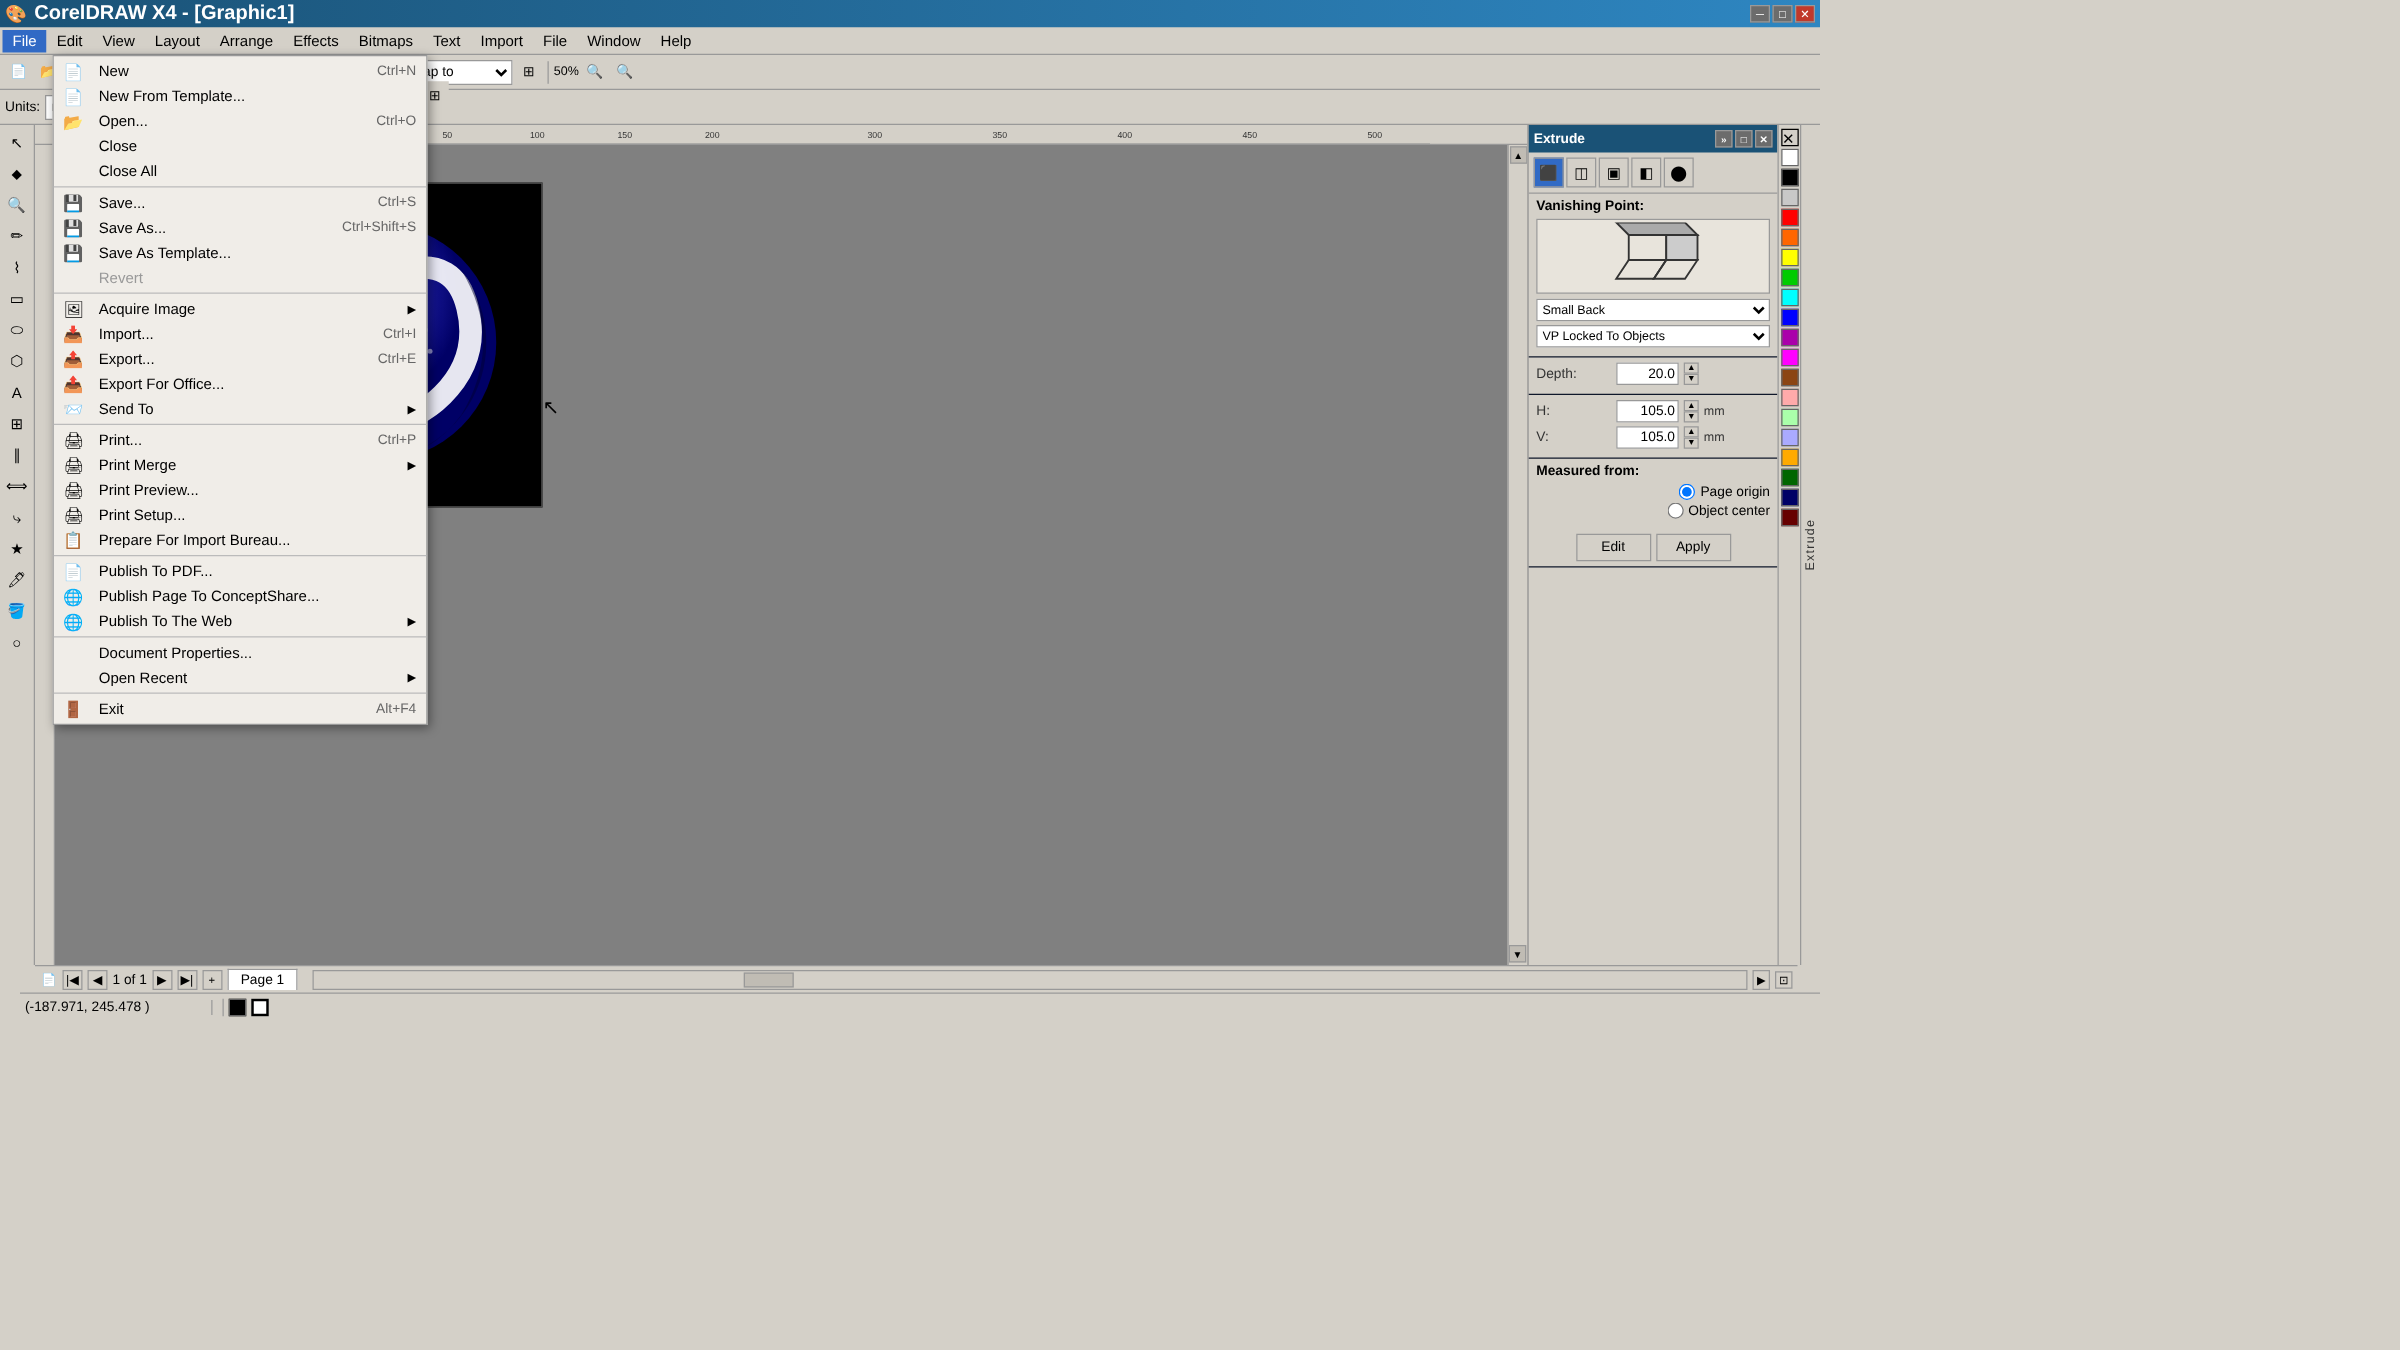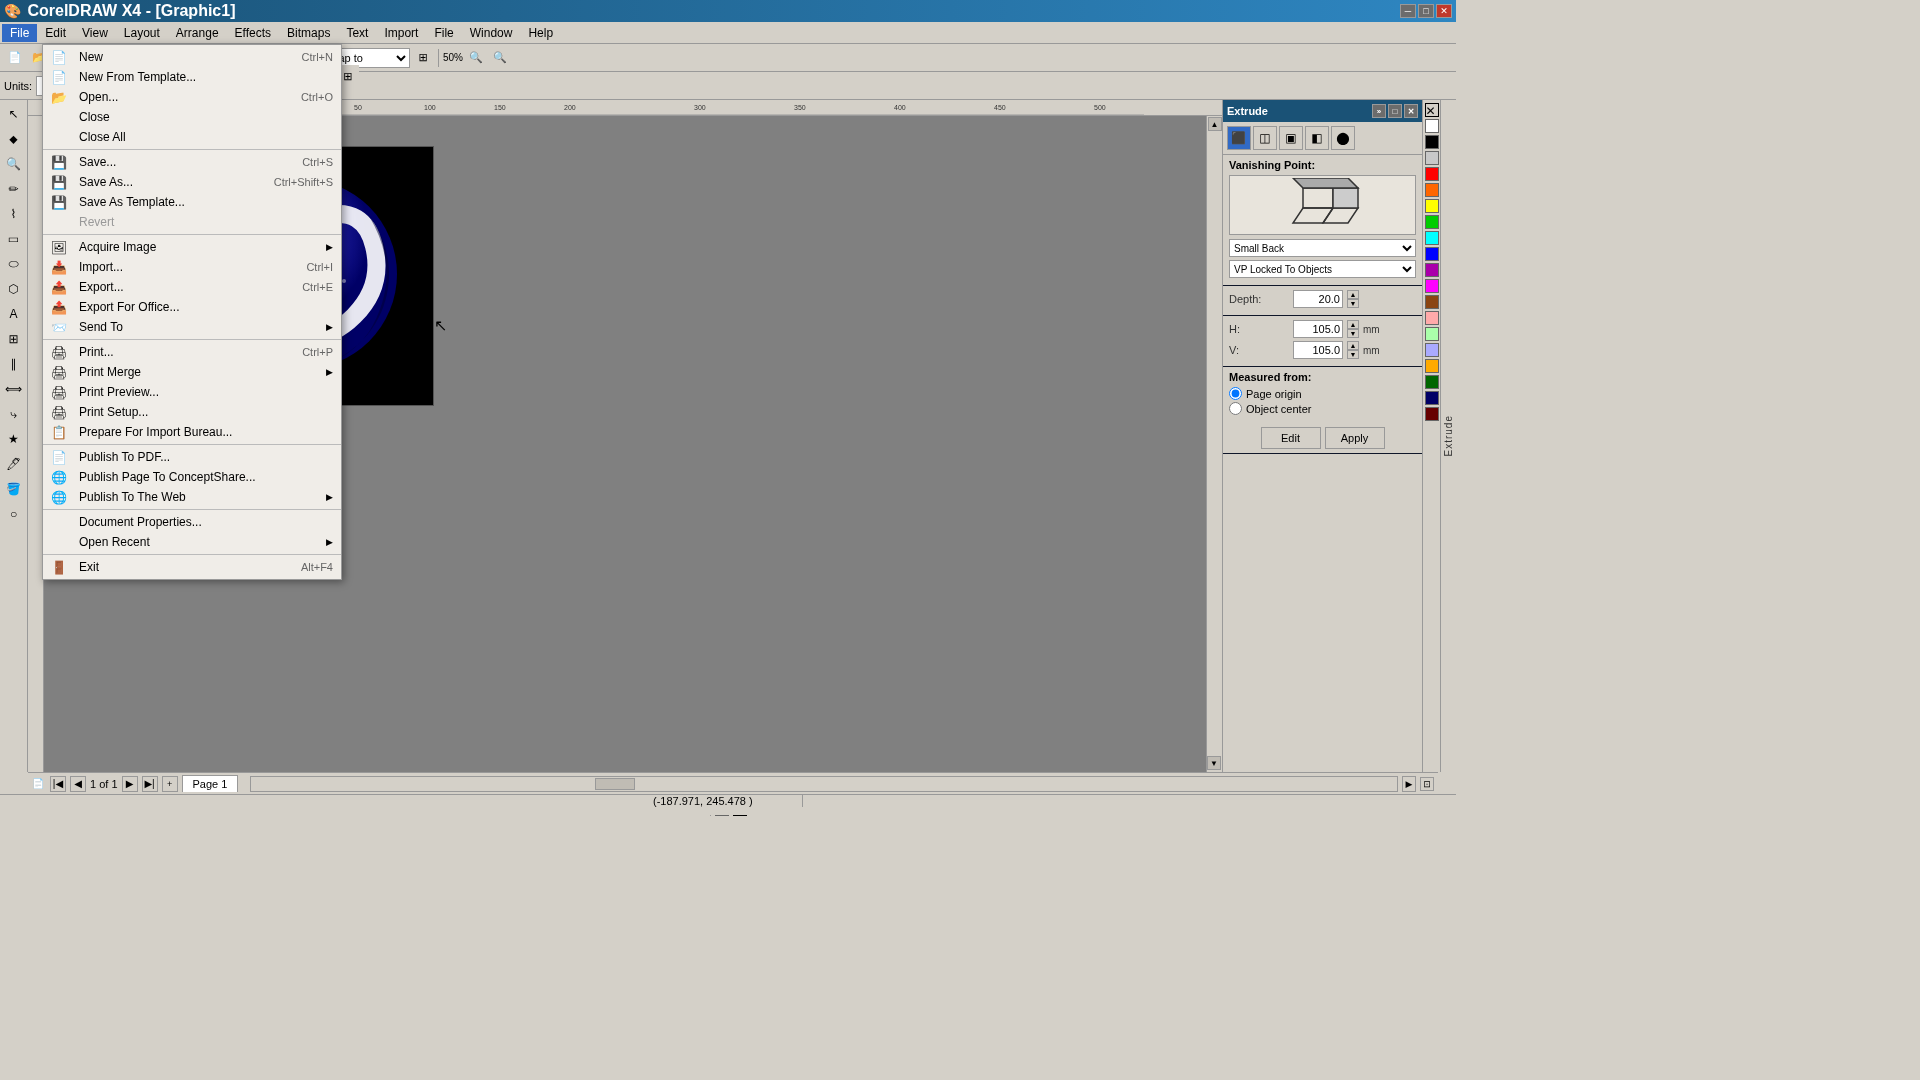--- a/index.html
+++ b/index.html
@@ -263,21 +263,21 @@
     .panel-spin-btn {
       width: 12px; height: 9px;
       background: #d4d0c8;
       border: 1px solid #999;
       font-size: 7px;
       display: flex; align-items: center; justify-content: center;
       cursor: pointer;
     }
     .panel-unit { font-size: 10px; color: #333; }
 
-    .radio-group { display: flex; flex-direction: column; gap: 2px; margin-bottom: 12px; }
+    .radio-group { display: flex; flex-direction: column; gap: 2px; margin-bottom: 12px; align-items: flex-end; }
     .radio-row { display: flex; align-items: center; gap: 4px; font-size: 11px; }
     .panel-buttons { display: flex; gap: 4px; margin-top: 4px; justify-content: center; }
     .panel-btn {
       width: 60px; height: 22px;
       background: #d4d0c8;
       border: 1px solid #999;
       font-size: 11px;
       cursor: pointer;
     }
 
@@ -678,21 +678,21 @@
     <div style="width:16px;height:16px;border:1px solid #999;background:#d4d0c8;display:flex;align-items:center;justify-content:center;font-size:9px;cursor:pointer;">+</div>
     <div class="page-tab active">Page 1</div>
 
     <div style="flex:1; height:16px; background:#d4d0c8; border:1px solid #999; margin-left:8px; position:relative;">
       <div style="width:40px; height:12px; background:#c0bcb4; border:1px solid #999; position:absolute; left:30%; top:1px;"></div>
     </div>
     <div style="width:14px;height:16px;background:#d4d0c8;border:1px solid #999;display:flex;align-items:center;justify-content:center;font-size:9px;">▶</div>
     <div style="width:14px;height:14px;background:#d4d0c8;border:1px solid #999;display:flex;align-items:center;justify-content:center;font-size:9px;">⊡</div>
   </div>
 
-  <div class="status-bar" style="position:absolute; bottom:0; left:0; right:0; height:22px;flex-direction:column;">
+  <div class="status-bar" style="position:absolute; bottom:0; left:16px; right:0; height:22px;">
     <span style="min-width:150px; border-right:1px solid #999; padding-right:8px;">(-187.971, 245.478 )</span>
     <div style="display:flex; align-items:center; gap:4px; border-left:1px solid #999; padding-left:4px;">
       <div style="width:14px;height:14px;background:#000;border:1px solid #666;"></div>
       <div style="width:14px;height:14px;background:#fff;border:2px solid #000;"></div>
     </div>
   </div>
 
   <div class="dropdown-menu">
 
     <div class="menu-row">

